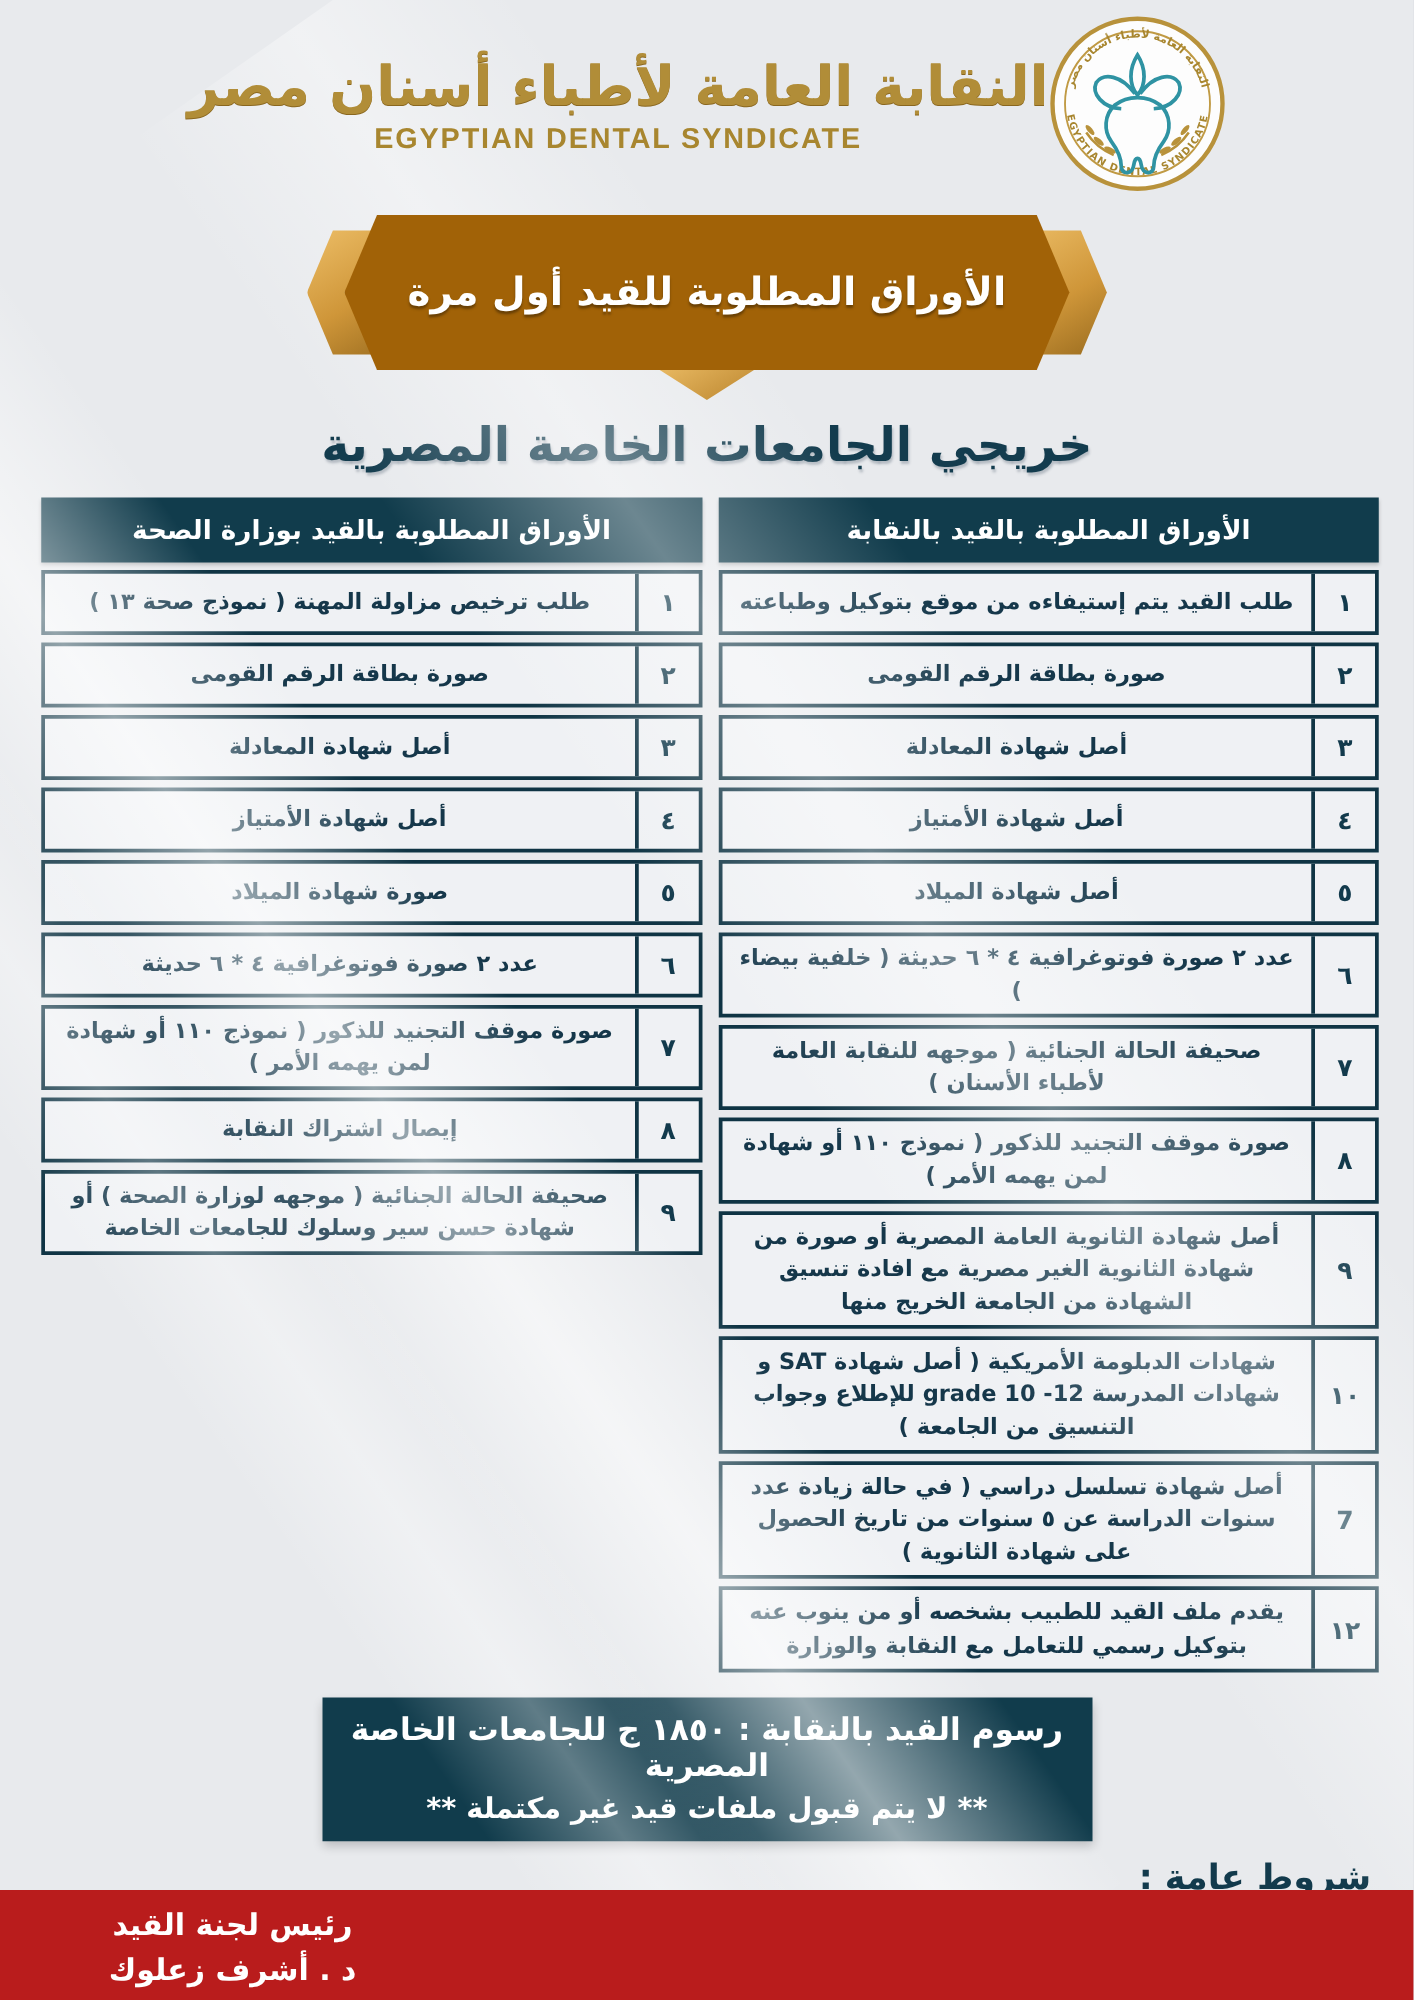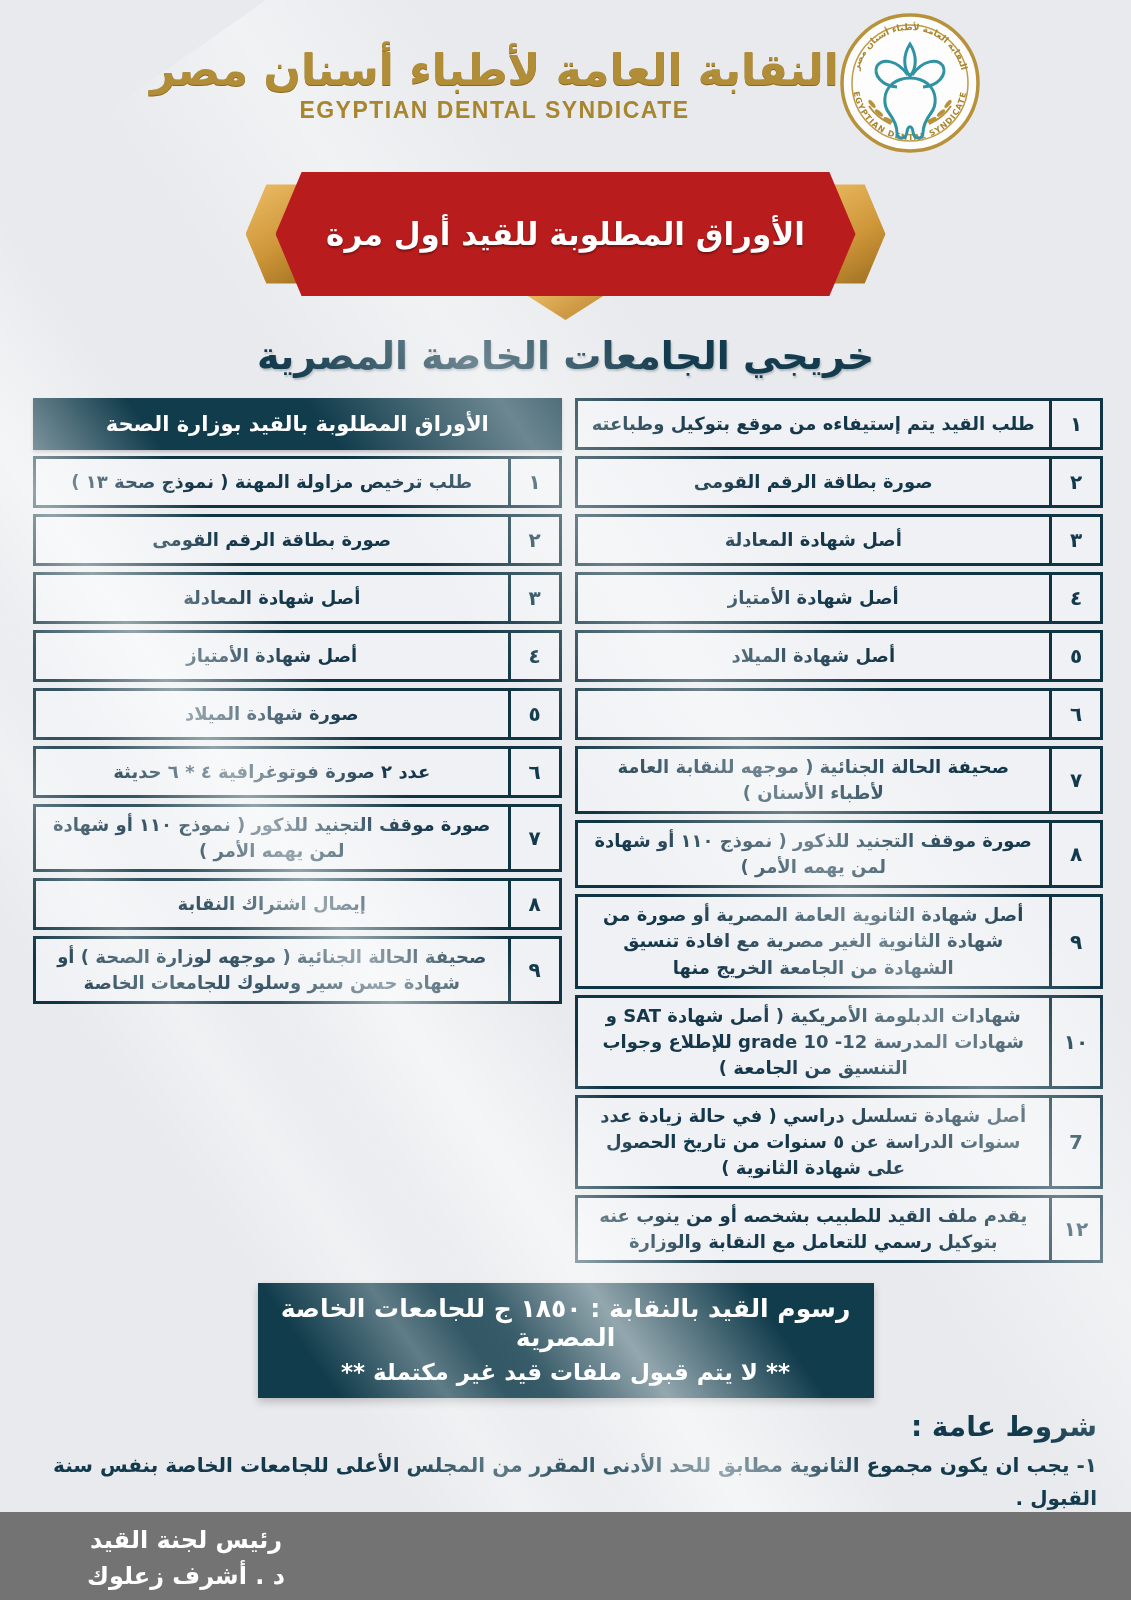--- a/index.html
+++ b/index.html
@@ -22,21 +22,21 @@
   .brand-en{font-size:23px;font-weight:bold;color:#a8862f;letter-spacing:1.5px;
     font-family:"Liberation Sans",sans-serif;margin-top:2px;}
 
   
   .banner-wrap{position:relative;width:640px;margin:14px auto 0;height:124px;}
   .gold-chev{position:absolute;top:10%;height:80%;width:80px;z-index:0;
     background:linear-gradient(150deg,#ecbd66 0%,#cf9639 55%,#9a6c1f 100%);}
   .gold-left{left:0;clip-path:polygon(100% 0,26% 0,0 50%,26% 100%,100% 100%);}
   .gold-right{right:0;clip-path:polygon(0 0,74% 0,100% 50%,74% 100%,0 100%);}
   .banner-main{position:absolute;left:30px;right:30px;top:0;bottom:0;z-index:1;
-    background:#b91c1c;
+    background:#a16207;
     clip-path:polygon(4.5% 0,95.5% 0,100% 50%,95.5% 100%,4.5% 100%,0 50%);
     display:flex;flex-direction:column;justify-content:center;align-items:center;
     color:#fff;font-weight:bold;text-align:center;
     box-shadow:0 12px 20px rgba(20,40,60,.25);gap:19px;}
   .banner-line{font-size:31px;line-height:1.5;text-shadow:0 2px 2px rgba(0,0,0,.35);}
   .banner-tail{width:88px;height:28px;margin:120px auto 0;position:relative;z-index:0;
     background:linear-gradient(150deg,#ecbd66,#b9832c);
     clip-path:polygon(0 0,100% 0,50% 100%);}
 
   
@@ -61,21 +61,21 @@
     padding:11px 8px 13px;font-weight:bold;box-shadow:0 4px 8px rgba(0,0,0,.2);}
   .fees-line1{font-size:25px;}
   .fees-line2{font-size:23px;margin-top:7px;}
 
   
   .conditions{margin-top:12px;padding:0 34px 0 26px;color:#123a4c;}
   .cond-title{font-size:28px;font-weight:bold;text-align:right;margin-bottom:6px;}
   .cond-item{font-size:20px;font-weight:bold;text-align:right;line-height:1.65;}
 
   
-  .footer{position:absolute;left:0;bottom:0;width:100%;height:88px;background:#737373;}
+  .footer{position:absolute;left:0;bottom:0;width:100%;height:88px;background:#b91c1c;}
   .footer-sign{position:absolute;left:66px;top:10px;width:240px;text-align:center;
     color:#fff;font-weight:bold;font-size:24px;line-height:1.5;direction:rtl;}
 
   svg text{font-family:"DejaVu Sans",sans-serif;}
 </style>
 </head>
 <body>
 
 <div class="page">
   <div class="streak s1"></div>
@@ -128,20 +128,21 @@
       <div class="banner-line">الأوراق المطلوبة للقيد أول مرة</div>
     </div>
   </div>
   <div class="banner-tail" style="margin-top:-4px;"></div>
 
   <div class="page-title">خريجي الجامعات الخاصة المصرية</div>
 
   <div class="tables">
 
     <div class="rtable">
+      <div class="thead">الأوراق المطلوبة بالقيد بالنقابة</div>
       <div class="trow">
         <div class="cell-num">١</div>
         <div class="cell-text">طلب القيد يتم إستيفاءه من موقع بتوكيل وطباعته</div>
       </div>
       <div class="trow">
         <div class="cell-num">٢</div>
         <div class="cell-text">صورة بطاقة الرقم القومى</div>
       </div>
       <div class="trow">
         <div class="cell-num">٣</div>
@@ -150,20 +151,21 @@
       <div class="trow">
         <div class="cell-num">٤</div>
         <div class="cell-text">أصل شهادة الأمتياز</div>
       </div>
       <div class="trow">
         <div class="cell-num">٥</div>
         <div class="cell-text">أصل شهادة الميلاد</div>
       </div>
       <div class="trow">
         <div class="cell-num">٦</div>
+        <div class="cell-text">عدد ٢ صورة فوتوغرافية ٤ * ٦ حديثة ( خلفية بيضاء )</div>
       </div>
       <div class="trow">
         <div class="cell-num">٧</div>
         <div class="cell-text">صحيفة الحالة الجنائية ( موجهه للنقابة العامة لأطباء الأسنان )</div>
       </div>
       <div class="trow">
         <div class="cell-num">٨</div>
         <div class="cell-text">صورة موقف التجنيد للذكور ( نموذج ١١٠ أو شهادة لمن يهمه الأمر )</div>
       </div>
       <div class="trow">

